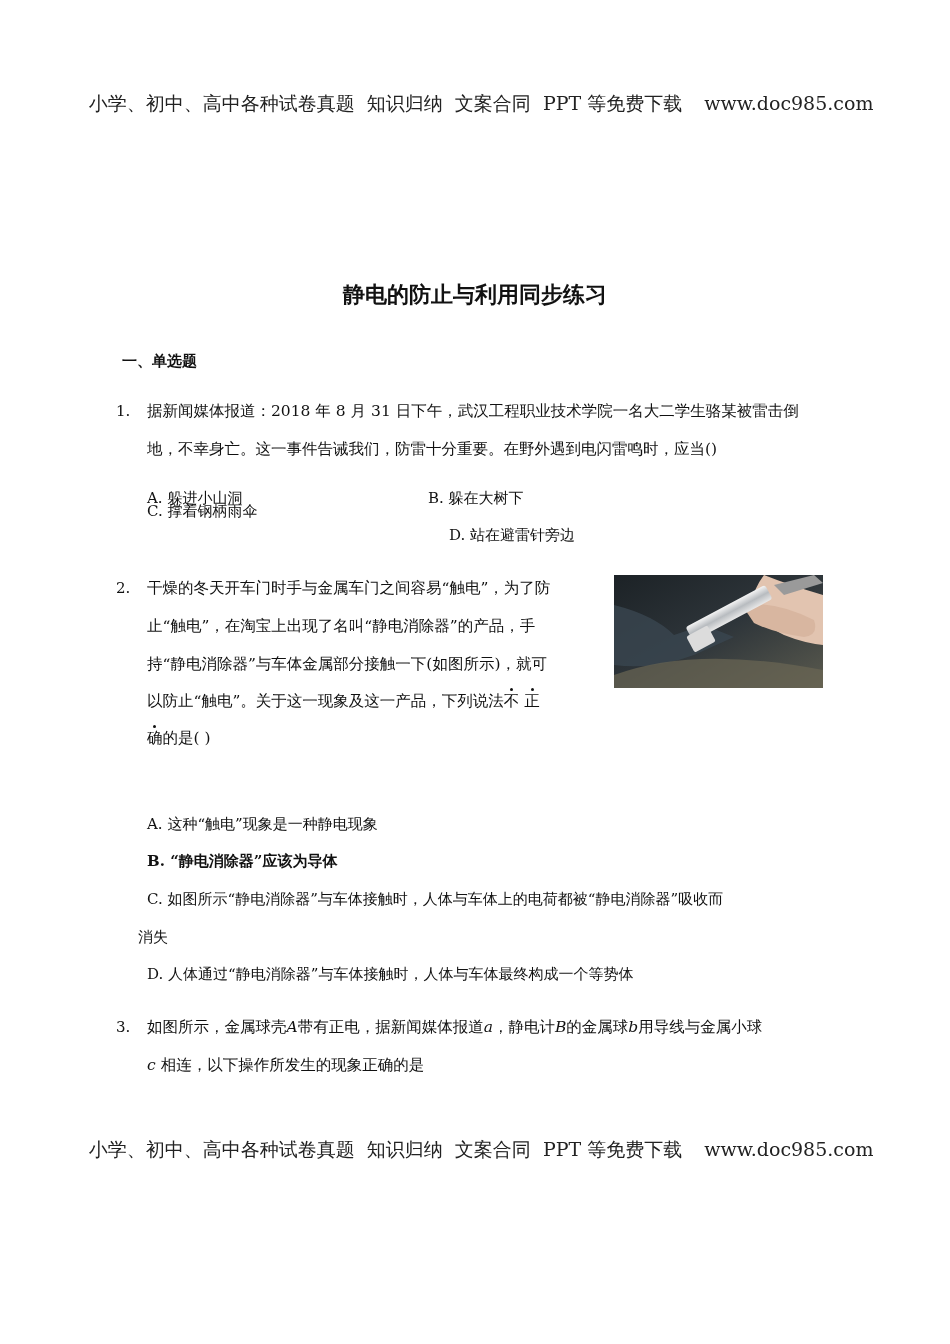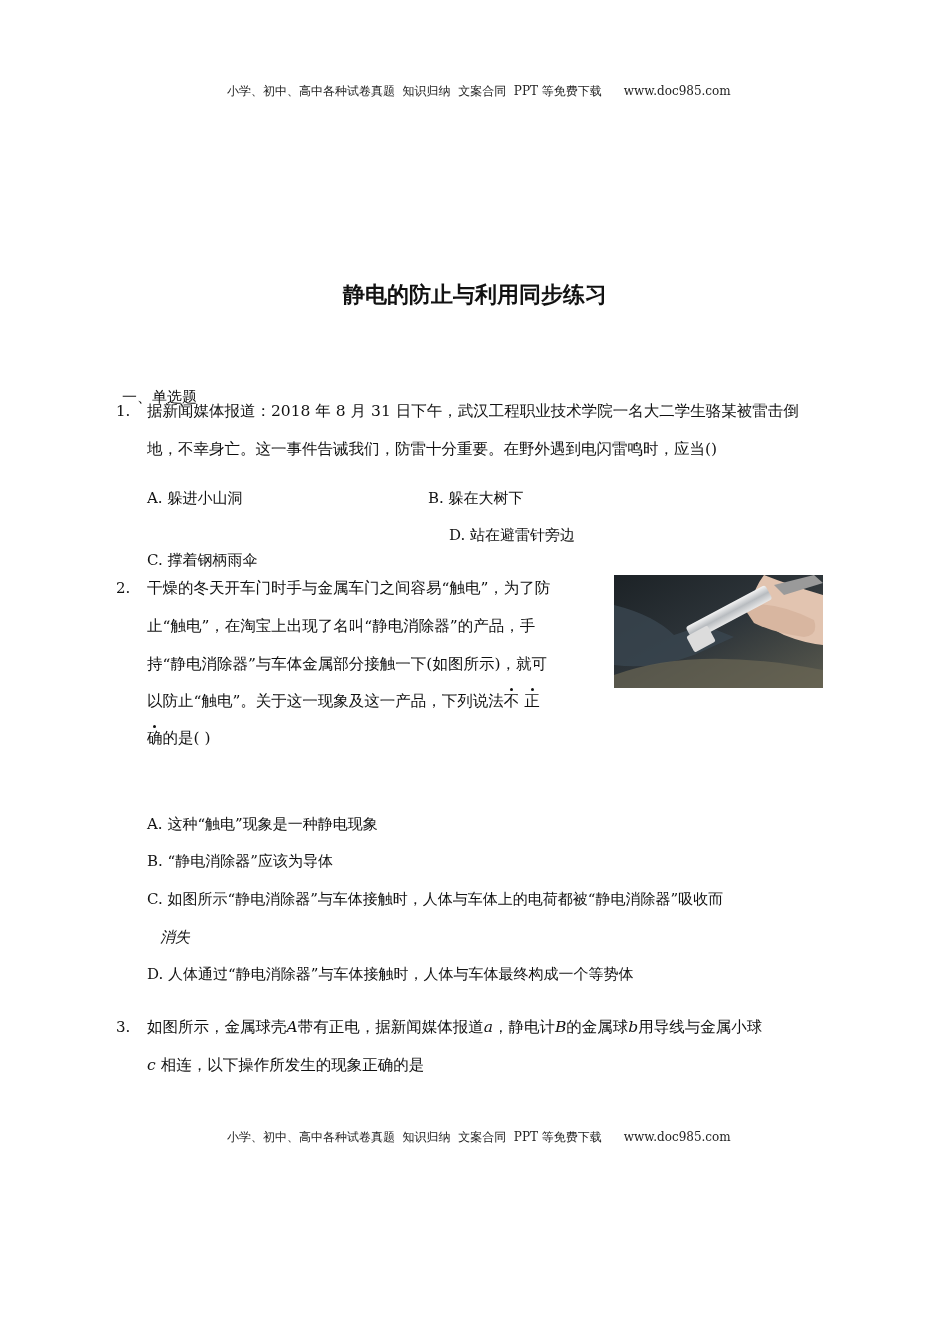--- a/index.html
+++ b/index.html
@@ -1,22 +1,22 @@
 <!DOCTYPE html>
 <html><head>
 <meta charset="utf-8">
 <style>
   html, body { margin: 0; padding: 0; background: #ffffff; }
   body { width: 950px; height: 1344px; position: relative; overflow: hidden;
          font-family: "DejaVu Serif", "Liberation Serif", serif; color: #111; }
   .abs { position: absolute; }
-  .banner { left: 0; width: 950px; text-align: center; font-size: 12px; color: #222; white-space: pre; }
+  .banner { left: 0; width: 950px; text-align: center; font-size: 19px; color: #222; white-space: pre; }
   .banner .url { margin-left: 22px; }
   .title { left: 0; width: 950px; top: 280px; text-align: center; font-family: "DejaVu Sans", "Liberation Sans", sans-serif; font-weight: bold; font-size: 22px; color: #111; }
-  .section { left: 122px; top: 352px; font-family: "DejaVu Sans", "Liberation Sans", sans-serif; font-size: 15px; font-weight: normal; margin-top: 36px; }
+  .section { left: 122px; top: 352px; font-family: "DejaVu Sans", "Liberation Sans", sans-serif; font-size: 15px; font-weight: bold; }
   .qnum { font-size: 15px; }
   .line { font-size: 15.5px; white-space: nowrap; }
   .opt { font-size: 15px; white-space: nowrap; }
   .photo { left: 614px; top: 575px; width: 209px; height: 113px; overflow: hidden; background: #2a2f33; }
   .emph { position: relative; display: inline-block; }
   .emph::before { content: ""; position: absolute; left: 50%; top: -3px; width: 3px; height: 3px; margin-left: -1.5px; background: #111; border-radius: 50%; }
   i.var { font-style: italic; }
 </style>
 </head>
 <body>
@@ -33,21 +33,21 @@
   <div class="abs qnum" style="left:116px; top:402px;">1.</div>
   <div class="abs line" style="left:147px; top:401px;">据新闻媒体报道：2018 年 8 月 31 日下午，武汉工程职业技术学院一名大二学生骆某被雷击倒</div>
   <div class="abs line" style="left:147px; top:439px;">地，不幸身亡。这一事件告诫我们，防雷十分重要。在野外遇到电闪雷鸣时，应当()</div>
 
   <div class="abs opt" style="left:147px; top:489px;">
     <span>A.</span> <span>躲进小山洞</span>
   </div>
   <div class="abs opt" style="left:428px; top:489px;">
     <span>B.</span> <span>躲在大树下</span>
   </div>
-  <div class="abs opt" style="left:147px; top:551px;text-align:center;">
+  <div class="abs opt" style="left:147px; top:502px;text-align:center;">
     <span>C.</span> <span>撑着钢柄雨伞</span>
   </div>
   <div class="abs opt" style="left:449px; top:526px;">
     <span>D.</span> <span>站在避雷针旁边</span>
   </div>
 </div>
 
 <div>
   <div class="abs qnum" style="left:116px; top:579px;">2.</div>
   <div class="abs line" style="left:147px; top:578px;">干燥的冬天开车门时手与金属车门之间容易“触电”，为了防</div>
@@ -81,27 +81,27 @@
       <path d="M128 30 Q160 25 200 45 Q205 60 190 62 Q160 58 140 48 Z" fill="#d8b6a0"></path>
       <rect x="70" y="30" width="90" height="16" rx="3" fill="url(#metal)" transform="rotate(-28 115 38)"></rect>
       <rect x="75" y="55" width="24" height="18" rx="2" fill="#dcdcdc" transform="rotate(-28 87 64)"></rect>
       <path d="M160 10 L200 0 L209 8 L170 20 Z" fill="#9a9a9a"></path>
     </svg>
   </div>
 
   <div class="abs opt" style="left:147px; top:815px;">
     <span>A.</span> <span>这种“触电”现象是一种静电现象</span>
   </div>
-  <div class="abs opt" style="left:147px; top:852px;">
+  <div class="abs opt" style="left:147px; top:852px;font-weight:bold;">
     <span>B.</span> <span>“静电消除器”应该为导体</span>
   </div>
   <div class="abs opt" style="left:147px; top:890px;">
     <span>C.</span> <span>如图所示“静电消除器”与车体接触时，人体与车体上的电荷都被“静电消除器”吸收而</span>
   </div>
-  <div class="abs opt" style="left:160px; top:928px;font-style:italic;">
+  <div class="abs opt" style="left:138px; top:928px;">
     <span>消失</span>
   </div>
   <div class="abs opt" style="left:147px; top:965px;">
     <span>D.</span> <span>人体通过“静电消除器”与车体接触时，人体与车体最终构成一个等势体</span>
   </div>
 </div>
 
 <div>
   <div class="abs qnum" style="left:116px; top:1018px;">3.</div>
   <div class="abs line" style="left:147px; top:1017px;">

